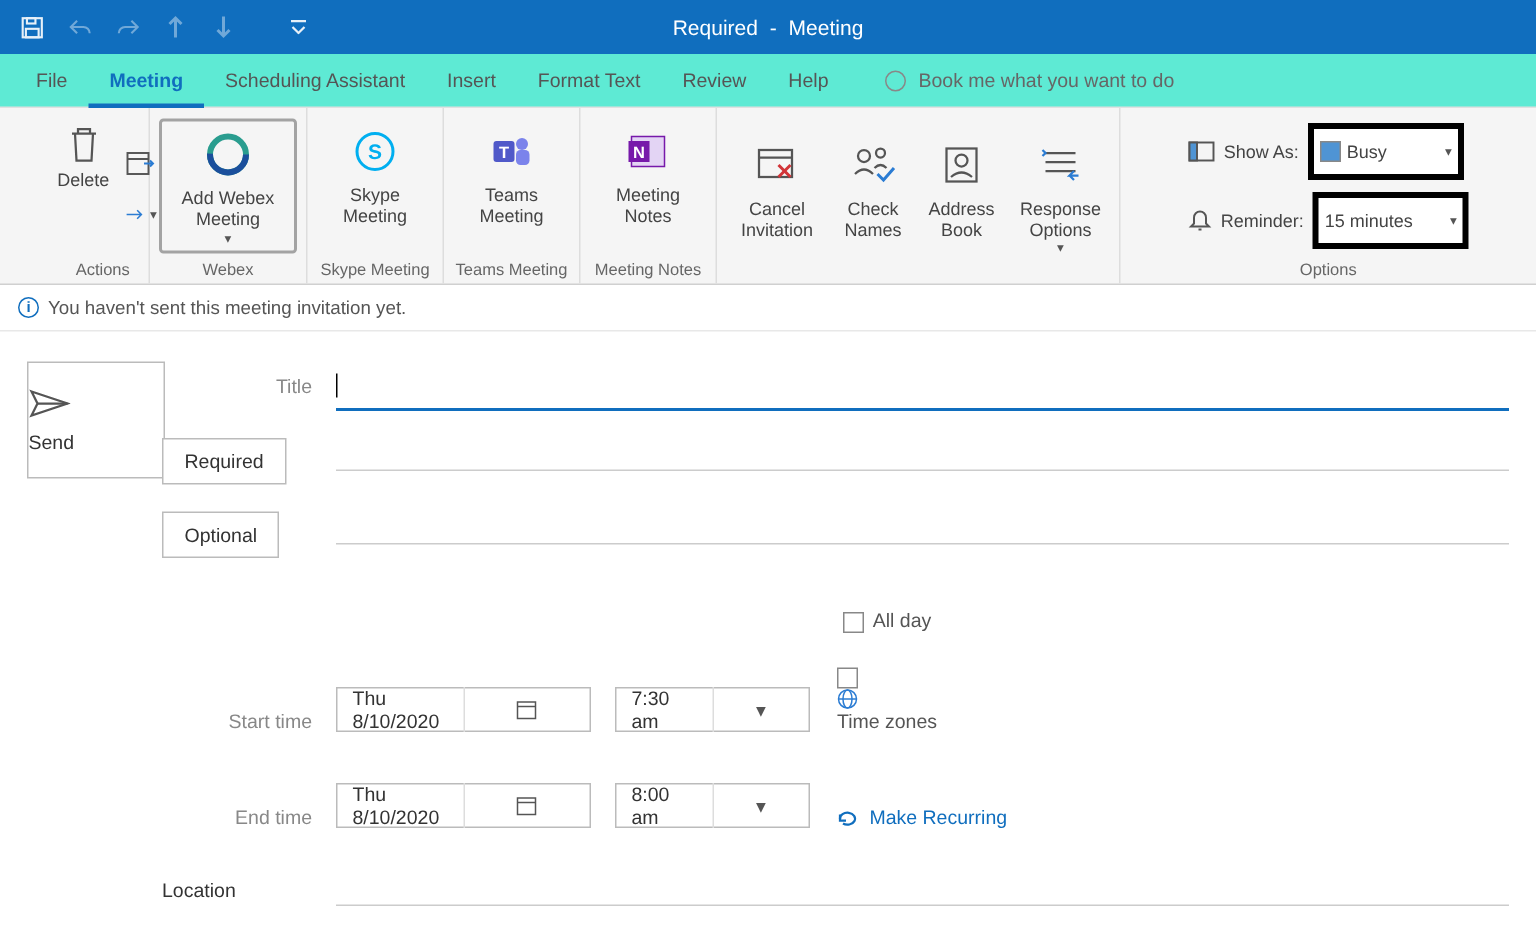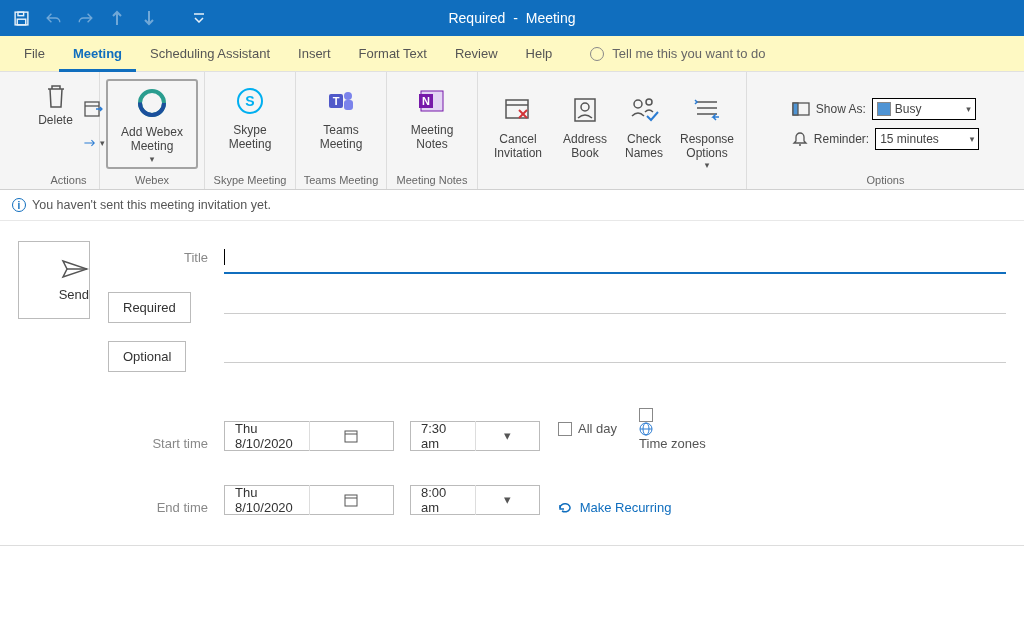--- a/index.html
+++ b/index.html
@@ -7,77 +7,77 @@
 
   
   .titlebar { height: 36px; background: #106ebe; color: #fff; display: flex; align-items: center; padding: 0 8px; position: relative; }
   .qat { display: flex; align-items: center; gap: 14px; padding-left: 4px; }
   .qat .btn { width: 18px; height: 18px; display: inline-flex; align-items: center; justify-content: center; opacity: 0.9; }
   .qat .dim { opacity: 0.4; }
   .title-center { position: absolute; left: 50%; transform: translateX(-50%); font-size: 14px; white-space: nowrap; }
   .title-center span { margin: 0 2px; }
 
   
-  .tabstrip { display: flex; align-items: center; border-bottom: 1px solid #e0e0e0; background: #fef9c3; padding: 0 10px; height: 36px; }
+  .tabstrip { display: flex; align-items: center; border-bottom: 1px solid #e0e0e0; background: #5eead4; padding: 0 10px; height: 36px; }
   .tab { padding: 8px 14px; color: #555; cursor: default; }
   .tab.active { color: #106ebe; border-bottom: 3px solid #106ebe; font-weight: 600; margin-top:3px; }
   .tellme { display: flex; align-items: center; margin-left: 24px; color: #666; gap: 8px; }
   .bulb { width:14px; height:14px; border:1.5px solid #888; border-radius:50%; position:relative; }
 
   
   .ribbon { display: flex; background: #f5f5f5; border-bottom: 1px solid #d0d0d0; height: 118px; }
   .group { display: flex; flex-direction: column; align-items: center; justify-content: space-between; padding: 4px 6px 0 6px; border-right: 1px solid #ddd; }
   .group:last-child { border-right: none; }
   .group-label { font-size: 11px; color: #666; padding: 2px 0 3px; text-align: center; width: 100%; }
   .group-body { flex: 1; display: flex; align-items: center; gap: 4px; }
 
   .bigbtn { display: flex; flex-direction: column; align-items: center; justify-content: flex-start; width: 78px; height: 90px; padding: 4px 0 0; text-align: center; }
   .bigbtn .ico { width: 36px; height: 36px; margin-bottom: 4px; display:flex; align-items:center; justify-content:center; }
   .bigbtn .lbl { font-size: 12px; color: #444; line-height: 1.2; }
   .highlight { border: 2px solid #a3a3a3; border-radius: 3px; }
 
   .options-rows { display:flex; flex-direction:column; gap:8px; padding:2px 4px; }
   .opt-row { display:flex; align-items:center; gap:6px; font-size:12px; color:#444; }
-  .combo { display:flex; align-items:center; border:1px solid #000000; background:#fff; height:22px; padding:0 4px; }
+  .combo { display:flex; align-items:center; border:4px solid #000000; background:#fff; height:38px; padding:0 4px; }
   .combo .swatch { width:14px; height:14px; background:#4f94d4; margin-right:4px; border:1px solid #888; }
   .combo .caret { margin-left:auto; font-size:9px; color:#555; padding-left:4px; }
 
   .deletebtn { display:flex; flex-direction:column; align-items:center; width:46px; height:90px; padding-top:4px; }
   .deletebtn .ico { font-size:20px; }
   .deletebtn .lbl { font-size:12px; color:#444; margin-top:4px; }
 
   .small-stack { display:flex; flex-direction:column; gap:12px; padding-top:4px; }
   .small-ico { width:22px; height:22px; display:flex; align-items:center; justify-content:center; }
 
   
   .infobar { display:flex; align-items:center; gap:6px; padding:8px 12px; color:#555; font-size:12.5px; border-bottom:1px solid #e8e8e8; }
   .info-i { width:14px; height:14px; border:1.5px solid #106ebe; border-radius:50%; color:#106ebe; font-size:10px; font-weight:bold; display:inline-flex; align-items:center; justify-content:center; }
 
   
   .compose { display:flex; padding:20px 18px 8px 18px; gap:18px; }
   .sendcol { width:72px; }
-  .sendbtn { width:72px; height:78px; border:1px solid #bbb; display:flex; flex-direction:column; align-items:flex-end; justify-content:center; gap:8px; }
+  .sendbtn { width:92px; height:78px; border:1px solid #bbb; display:flex; flex-direction:column; align-items:flex-start; justify-content:center; gap:8px; }
   .formcol { flex:1; }
   .frow { display:flex; align-items:center; margin-bottom:18px; }
   .frow .labelcol { width:100px; display:flex; justify-content:flex-end; }
   .frow .labelcol.btnlabel { justify-content:flex-start; }
   .frow .labelcol .lbltxt { color:#888; font-size:13px; }
   .frow .labelcol .pillbtn { border:1px solid #bbb; padding:7px 14px; background:#fff; }
   .frow .fieldcol { flex:1; margin-left:16px; border-bottom:1px solid #ccc; padding:8px 0 4px; }
   .frow.title .fieldcol { border-bottom:2px solid #106ebe; }
   .frow.title .fieldcol .cursor { width:1px; height:16px; background:#000; display:inline-block; }
 
   .dtrow { display:flex; align-items:flex-end; margin-bottom:14px;margin-top:34px; }
   .dtrow .labelcol { width:100px; text-align:right; color:#888; }
   .dtrow .pick { margin-left:16px; border:1px solid #bbb; background:#fff; display:flex; align-items:center; height:30px; }
   .dtrow .pick.date { width:170px; }
   .dtrow .pick.time { width:130px; }
   .dtrow .pick span { padding:0 10px; flex:1; }
   .dtrow .pick .endico { width:30px; height:30px; border-left:1px solid #ddd; display:flex; align-items:center; justify-content:center; color:#555; }
-  .dtrow .extras { display:flex; align-items:center; gap:22px; margin-left:18px; color:#555; font-size:13px; }
+  .dtrow .extras { display:flex; align-items:center; gap:22px; margin-left:18px; color:#555; font-size:13px;flex-direction:column; }
   .chk { width:14px; height:14px; border:1px solid #888; background:#fff; display:inline-block; vertical-align:middle; margin-right:6px; }
   .link { color:#106ebe; cursor:default; }
   .recurring-ico { color:#106ebe; margin-right:4px; }
 
   .locrow { display:flex; align-items:center; margin-top:30px; margin-bottom:12px; }
   .locrow .labelcol { width:100px; }
   .locrow .fieldcol { flex:1; margin-left:16px; border-bottom:1px solid #ccc; padding:8px 0 4px; height:22px; }
   .divider { border-top:1px solid #ddd; margin-top:8px; }
 
   svg { display:block; }
@@ -131,21 +131,21 @@
 <div class="tabstrip">
   <div class="tab">File</div>
   <div class="tab active">Meeting</div>
   <div class="tab">Scheduling Assistant</div>
   <div class="tab">Insert</div>
   <div class="tab">Format Text</div>
   <div class="tab">Review</div>
   <div class="tab">Help</div>
   <div class="tellme">
     <span class="bulb"></span>
-    <span>Tell me this you want to do</span>
+    <span>Book me what you want to do</span>
   </div>
 </div>
 
 <div class="ribbon">
 
   <div class="group" style="width:100px;padding-left:44px;">
     <div class="group-body">
       <div class="deletebtn">
         <span class="ico">
           <svg width="24" height="26" viewBox="0 0 24 26" fill="none" stroke="#555" stroke-width="1.5">
@@ -248,43 +248,43 @@
           <svg width="30" height="28" viewBox="0 0 30 28" fill="none" stroke="#555" stroke-width="1.5">
               <rect x="3" y="4" width="22" height="18"></rect>
               <line x1="3" y1="9" x2="25" y2="9"></line>
               <line x1="16" y1="14" x2="24" y2="22" stroke="#d13438" stroke-width="2"></line>
               <line x1="24" y1="14" x2="16" y2="22" stroke="#d13438" stroke-width="2"></line>
             </svg>
         </span>
         <span class="lbl" style="white-space:pre;">Cancel
 Invitation</span>
       </div>
-      <div class="bigbtn" style="width:58px;">
-        <span class="ico">
-          <svg width="28" height="28" viewBox="0 0 28 28" fill="none" stroke="#555" stroke-width="1.5">
-              <rect x="4" y="3" width="20" height="22"></rect>
-              <circle cx="14" cy="11" r="4"></circle>
-              <path d="M7 22 Q14 16 21 22"></path>
-            </svg>
-        </span>
-        <span class="lbl" style="white-space:pre;">Address
-Book</span>
-      </div>
       <div class="bigbtn" style="width:52px;">
         <span class="ico">
           <svg width="30" height="28" viewBox="0 0 30 28" fill="none" stroke="#555" stroke-width="1.5">
               <circle cx="9" cy="8" r="4"></circle>
               <path d="M3 20 Q9 14 15 20"></path>
               <circle cx="20" cy="6" r="3"></circle>
               <path d="M16 16 Q20 12 24 16"></path>
               <path d="M18 20 L22 24 L29 16" stroke="#2b7cd3" stroke-width="2"></path>
             </svg>
         </span>
         <span class="lbl" style="white-space:pre;">Check
 Names</span>
+      </div>
+      <div class="bigbtn" style="width:58px;">
+        <span class="ico">
+          <svg width="28" height="28" viewBox="0 0 28 28" fill="none" stroke="#555" stroke-width="1.5">
+              <rect x="4" y="3" width="20" height="22"></rect>
+              <circle cx="14" cy="11" r="4"></circle>
+              <path d="M7 22 Q14 16 21 22"></path>
+            </svg>
+        </span>
+        <span class="lbl" style="white-space:pre;">Address
+Book</span>
       </div>
       <div class="bigbtn" style="width:66px;">
         <span class="ico">
           <svg width="28" height="26" viewBox="0 0 28 26" fill="none" stroke="#555" stroke-width="1.5">
               <line x1="4" y1="5" x2="24" y2="5"></line>
               <line x1="4" y1="11" x2="24" y2="11"></line>
               <line x1="4" y1="17" x2="24" y2="17"></line>
               <path d="M2 3 L4 5 L2 7" stroke="#2b7cd3"></path>
               <path d="M26 20 L20 20 L23 17 M23 23 L20 20" stroke="#2b7cd3"></path>
             </svg>
@@ -416,15 +416,21 @@
             <svg width="14" height="12" viewBox="0 0 14 12" fill="none" stroke="#106ebe" stroke-width="1.5" style="display:inline;vertical-align:middle;">
                 <path d="M2 6 A5 4 0 1 1 4 9"></path>
                 <path d="M2 3 L2 7 L6 7"></path>
               </svg>
           </span>
           <span>Make Recurring</span>
         </span>
       </div>
     </div>
 
+    <div class="locrow">
+      <div class="labelcol">
+          <div class="pillbtn">Location</div>
+        </div>
+      <div class="fieldcol"></div>
+    </div>
   </div>
 </div>
 <div class="divider"></div>
 
 </body></html>

